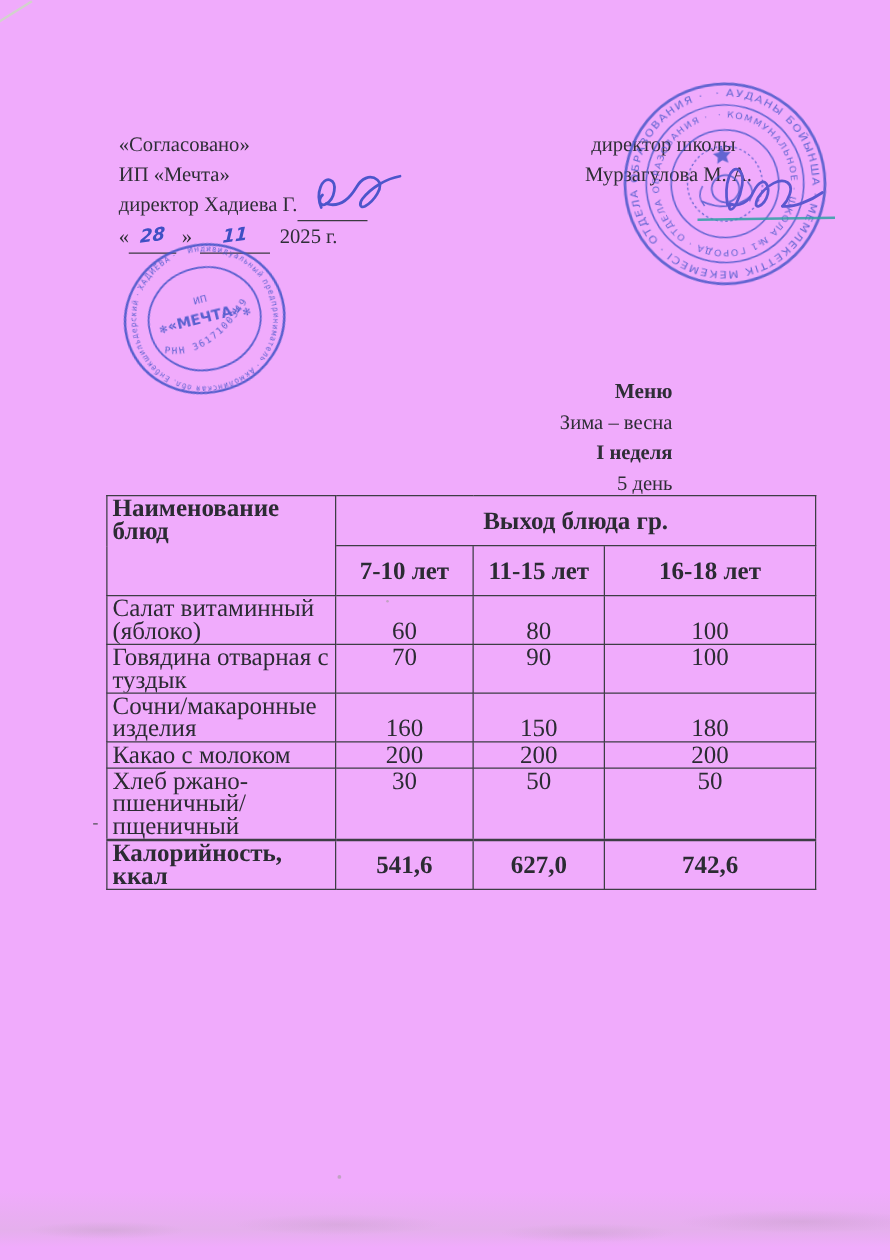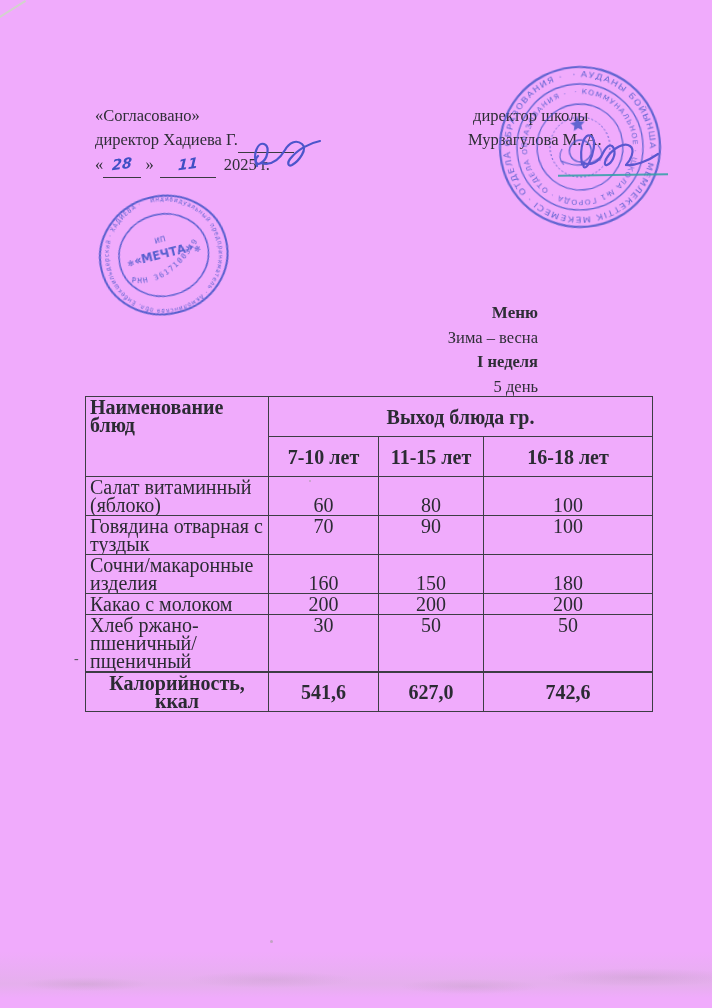--- a/index.html
+++ b/index.html
@@ -45,21 +45,21 @@
   table.menu td,table.menu th{
     border:1.6px solid #3d3d44;padding:1px 4px;line-height:18px;
     font-weight:normal;overflow:hidden;
   }
   table.menu th{font-weight:700;}
   .c-name{text-align:left;}
   .c-val{text-align:center;}
   .va-top{vertical-align:top;}
   .va-bottom{vertical-align:bottom;}
   .va-mid{vertical-align:middle;}
-  tr.total td{font-weight:700;border-top-width:2.4px;text-align:center;}
+  tr.total td{font-weight:700;border-top-width:2.4px;}
   .h-group{text-align:center;vertical-align:middle;}
   .h-age{text-align:center;vertical-align:middle;}
   
   .corner-line{position:absolute;left:-6px;top:9px;width:34px;height:1.5px;background:#d2d2cc;transform:rotate(-32deg);}
   .speck{position:absolute;width:3px;height:3px;border-radius:50%;background:#9a9a94;opacity:.55;}
   .speck-1{left:270px;top:940px;}
   .speck-2{left:309px;top:480px;width:2px;height:2px;}
   .dash-mark{position:absolute;left:74px;top:651px;font-size:14px;color:#55555c;}
   .scan-noise{
     position:absolute;left:0;top:952px;width:712px;height:46px;
@@ -73,20 +73,21 @@
 </style>
 </head>
 <body>
 
 <div class="page">
 
   <div class="corner-line"></div>
 
   <div class="approval approval-left">
     <div>«Согласовано»</div>
+    <div>ИП «Мечта»</div>
     <div><span>директор Хадиева Г.</span><span class="uline u-sig">&nbsp;</span></div>
     <div><span>«</span><span class="uline u-day"><span class="hw">28</span></span> <span>»</span><span class="uline u-month"><span class="hw">11</span></span> <span>2025 г.</span></div>
   </div>
 
   <div class="approval approval-right">
     <div class="indent">директор школы</div>
     <div>Мурзагулова М. А.</div>
   </div>
 
   <svg class="stamp stamp-school" width="184" height="184" viewBox="0 0 184 184">

